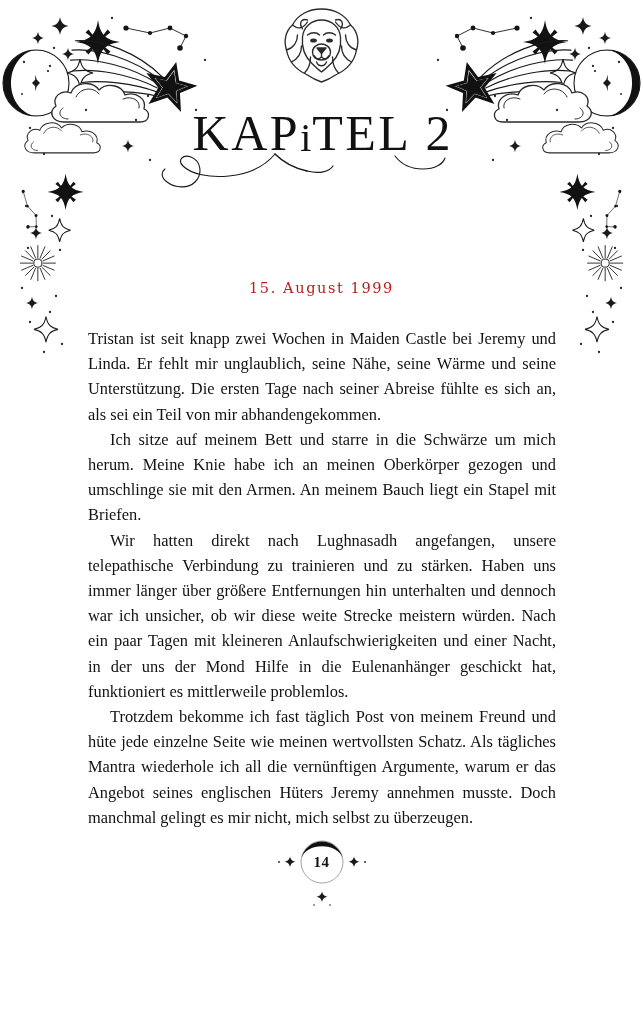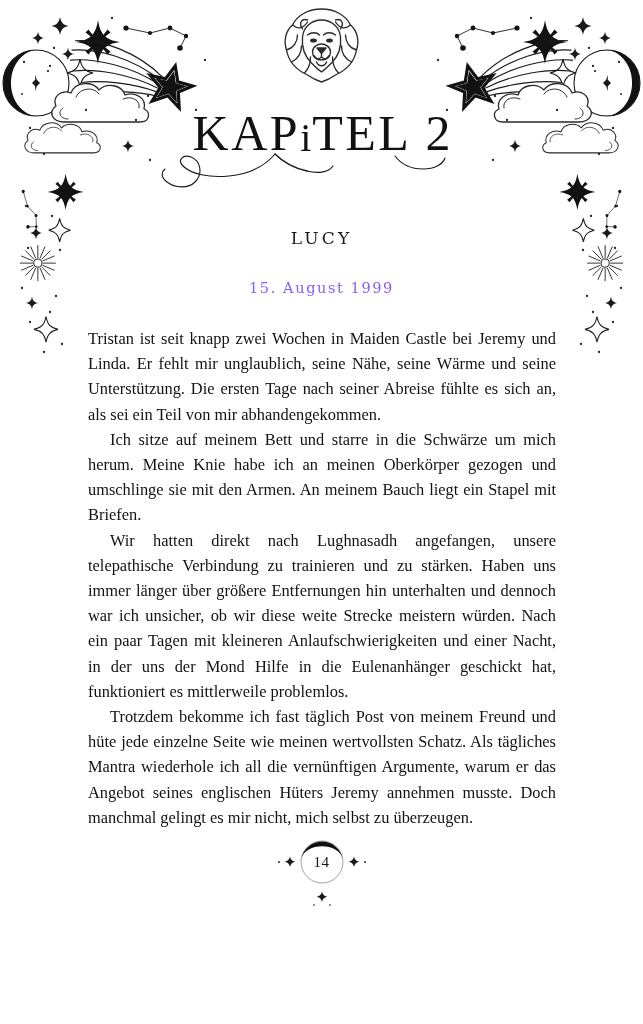--- a/index.html
+++ b/index.html
@@ -93,21 +93,21 @@
   .pov-date {
     position: absolute;
     left: 0;
     top: 280px;
     width: 643px;
     text-align: center;
     font-family: "DejaVu Serif", "Liberation Serif", serif;
     font-size: 14.5px;
     letter-spacing: 1.6px;
     font-weight: 400;
-    color: #8b5cf6;
+    color: #b91c1c;
   }
 
   
   .body-text {
     position: absolute;
     left: 88px;
     top: 326px;
     width: 468px;
     text-align: justify;
     text-justify: inter-word;
@@ -138,20 +138,21 @@
   .folio-num {
     position: absolute;
     left: 0;
     top: 32px;
     width: 120px;
     text-align: center;
     font-family: "Liberation Serif", "DejaVu Serif", serif;
     font-size: 15px;
     letter-spacing: 0.5px;
     color: #141414;
+    font-weight: bold;
   }
 </style>
 </head>
 <body>
 
 <div class="page">
 
   <div class="ornament-layer">
     <svg viewBox="0 0 643 1024" xmlns="http://www.w3.org/2000/svg">
       <defs>
@@ -393,21 +394,20 @@
       <g fill="none" stroke="#1a1a1a" stroke-linecap="round">
         <path d="M 118,4 C 108,16 92,24 72,26 C 52,28 34,24 26,16 C 20,10 26,4 34,7
                  C 44,11 46,24 38,32 C 31,39 18,38 10,32 C 4,27.5 4,22 8,19" stroke-width="1.15"></path>
         <path d="M 118,4 C 126,12 136,18 150,21" stroke-width="1.6"></path>
         <path d="M 150,21 C 162,24 172,22 176,16" stroke-width="1.2"></path>
         <path d="M 238,6 C 244,14 254,19 266,19 C 278,19 286,14 288,8" stroke-width="1.15"></path>
       </g>
     </svg>
   </div>
 
-  <div class="pov-name">LUCY</div>
 
   <div class="pov-date">15. August 1999</div>
 
   <div class="body-text" id="body-text">
       <p>Tristan ist seit knapp zwei Wochen in Maiden Castle bei Jeremy und Linda. Er fehlt mir unglaublich, seine Nähe, seine Wärme und seine Unterstützung. Die ersten Tage nach seiner Abreise fühlte es sich an, als sei ein Teil von mir abhandengekommen.</p>
       <p>Ich sitze auf meinem Bett und starre in die Schwärze um mich herum. Meine Knie habe ich an meinen Oberkörper gezogen und umschlinge sie mit den Armen. An meinem Bauch liegt ein Stapel mit Briefen.</p>
       <p>Wir hatten direkt nach Lughnasadh angefangen, unsere telepathische Verbindung zu trainieren und zu stärken. Haben uns immer länger über größere Entfernungen hin unterhalten und dennoch war ich unsicher, ob wir diese weite Strecke meistern würden. Nach ein paar Tagen mit kleineren Anlaufschwierigkeiten und einer Nacht, in der uns der Mond Hilfe in die Eulenanhänger geschickt hat, funktioniert es mittlerweile problemlos.</p>
       <p>Trotzdem bekomme ich fast täglich Post von meinem Freund und hüte jede einzelne Seite wie meinen wertvollsten Schatz. Als tägliches Mantra wiederhole ich all die vernünftigen Argumente, warum er das Angebot seines englischen Hüters Jeremy annehmen musste. Doch manchmal gelingt es mir nicht, mich selbst zu überzeugen.</p>
     </div>
 

